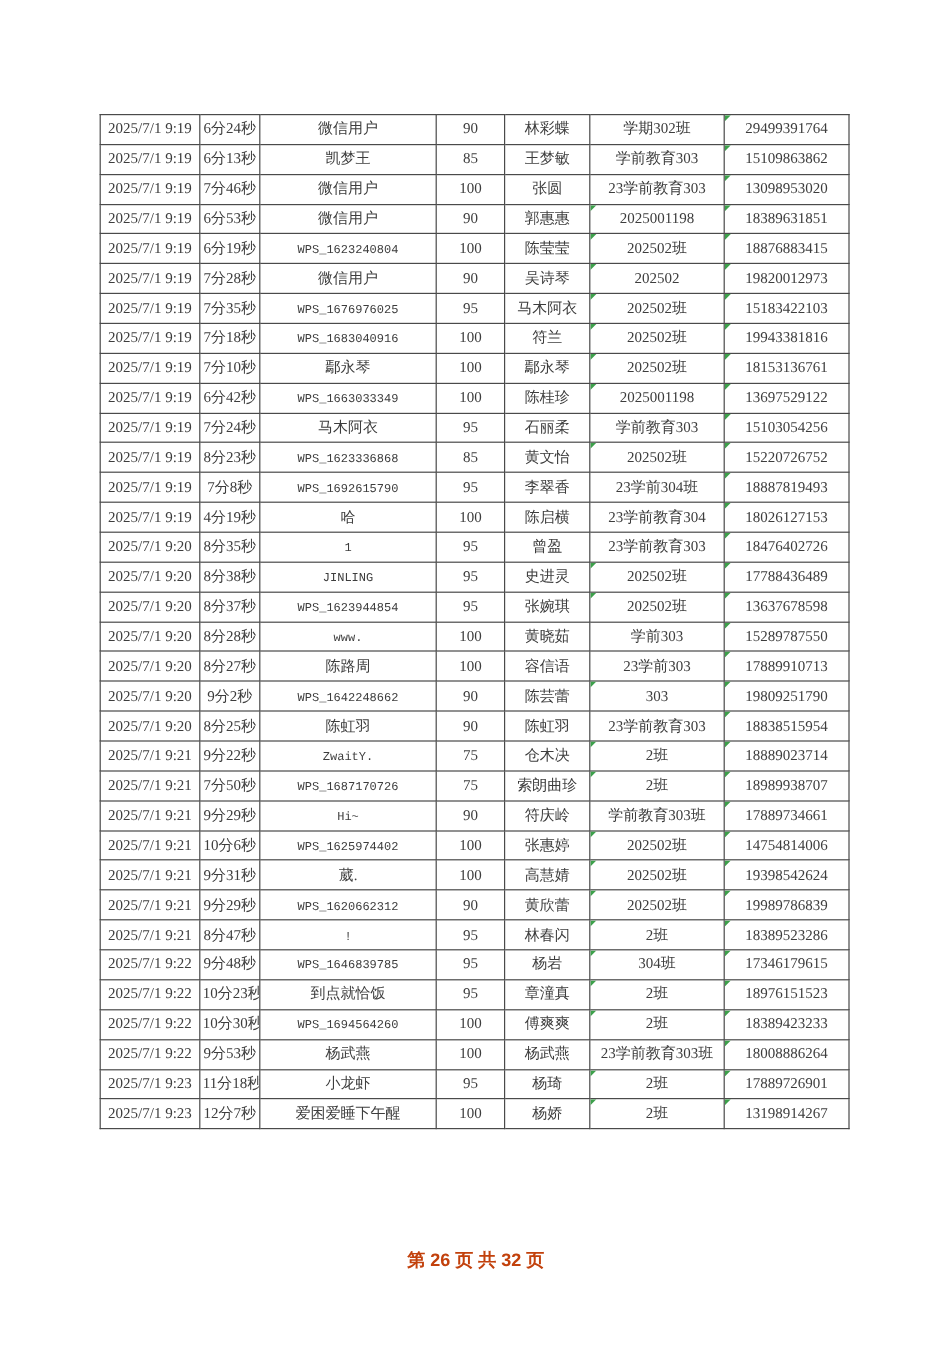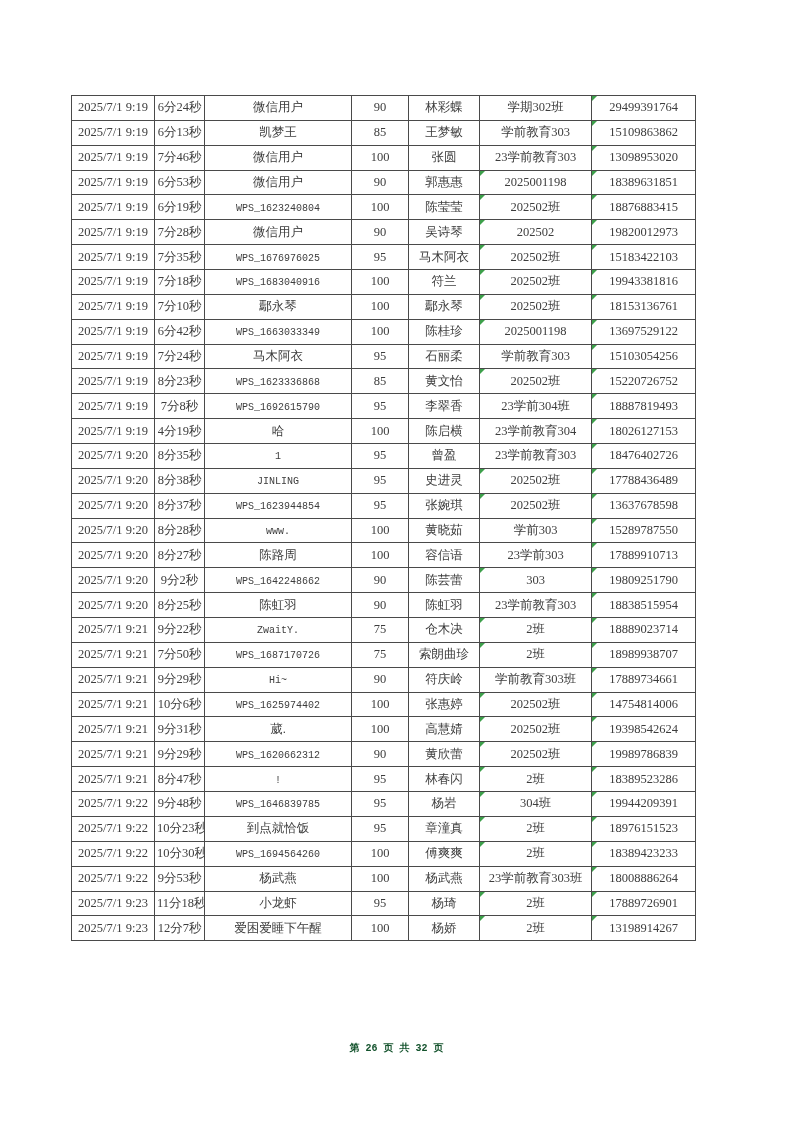--- a/index.html
+++ b/index.html
@@ -6,21 +6,21 @@
   .page{
     position:relative;
     width:793px;height:1122px;
     background:#ffffff;
     font-family:"Liberation Serif","DejaVu Serif",serif;
     color:#3d3d3d;
     overflow:hidden;
   }
   table.results{
     position:absolute;
-    left:71px;top:95px;
+    left:83px;top:95px;
     width:624px;
     border-collapse:collapse;
     table-layout:fixed;
     padding-left:16px;
   }
   table.results td{
     border:1px solid #4a4a4a;
     height:23.86px;
     padding:0 2px;
     text-align:center;
@@ -39,24 +39,24 @@
     top:0;left:0;
     width:0;height:0;
     border-top:5px solid #3da04b;
     border-right:5px solid transparent;
   }
   .footer{
     position:absolute;
     top:1041px;left:0;
     width:100%;
     text-align:center;
-    font-family:Liberation Mono, monospace;
+    font-family:Liberation Sans, sans-serif;
     font-weight:700;
-    font-size:10px;
-    color:#14532d;
+    font-size:15px;
+    color:#c2410c;
   }
 </style>
 </head>
 <body>
 
 <div class="page">
 
   <table class="results">
     <colgroup>
       <col style="width:83px">
@@ -320,21 +320,21 @@
           <td><span class="flag-tri"></span><span class="cell-text">2班</span></td>
           <td><span class="flag-tri"></span><span class="cell-text">18389523286</span></td>
         </tr>
         <tr>
           <td><span class="cell-text">2025/7/1 9:22</span></td>
           <td><span class="cell-text">9分48秒</span></td>
           <td class="mono"><span class="cell-text">WPS_1646839785</span></td>
           <td><span class="cell-text">95</span></td>
           <td><span class="cell-text">杨岩</span></td>
           <td><span class="flag-tri"></span><span class="cell-text">304班</span></td>
-          <td><span class="flag-tri"></span><span class="cell-text">19944209391</span></td>
+          <td><span class="flag-tri"></span><span class="cell-text">17346179615</span></td>
         </tr>
         <tr>
           <td><span class="cell-text">2025/7/1 9:22</span></td>
           <td><span class="cell-text">10分23秒</span></td>
           <td><span class="cell-text">到点就恰饭</span></td>
           <td><span class="cell-text">95</span></td>
           <td><span class="cell-text">章潼真</span></td>
           <td><span class="flag-tri"></span><span class="cell-text">2班</span></td>
           <td><span class="flag-tri"></span><span class="cell-text">18976151523</span></td>
         </tr>

